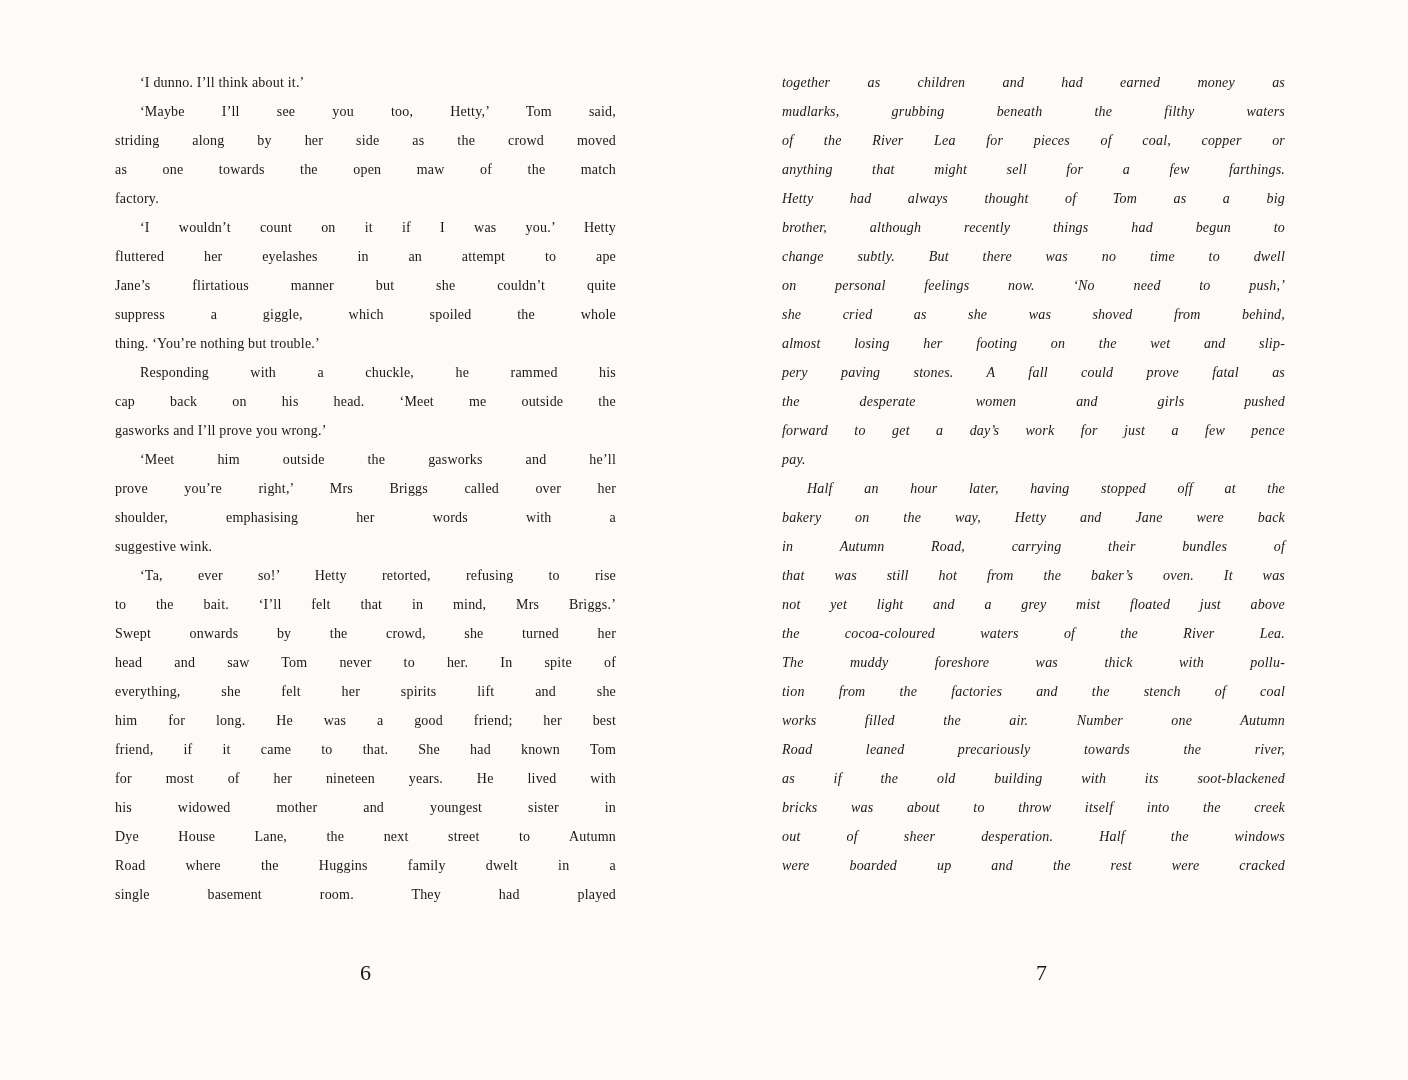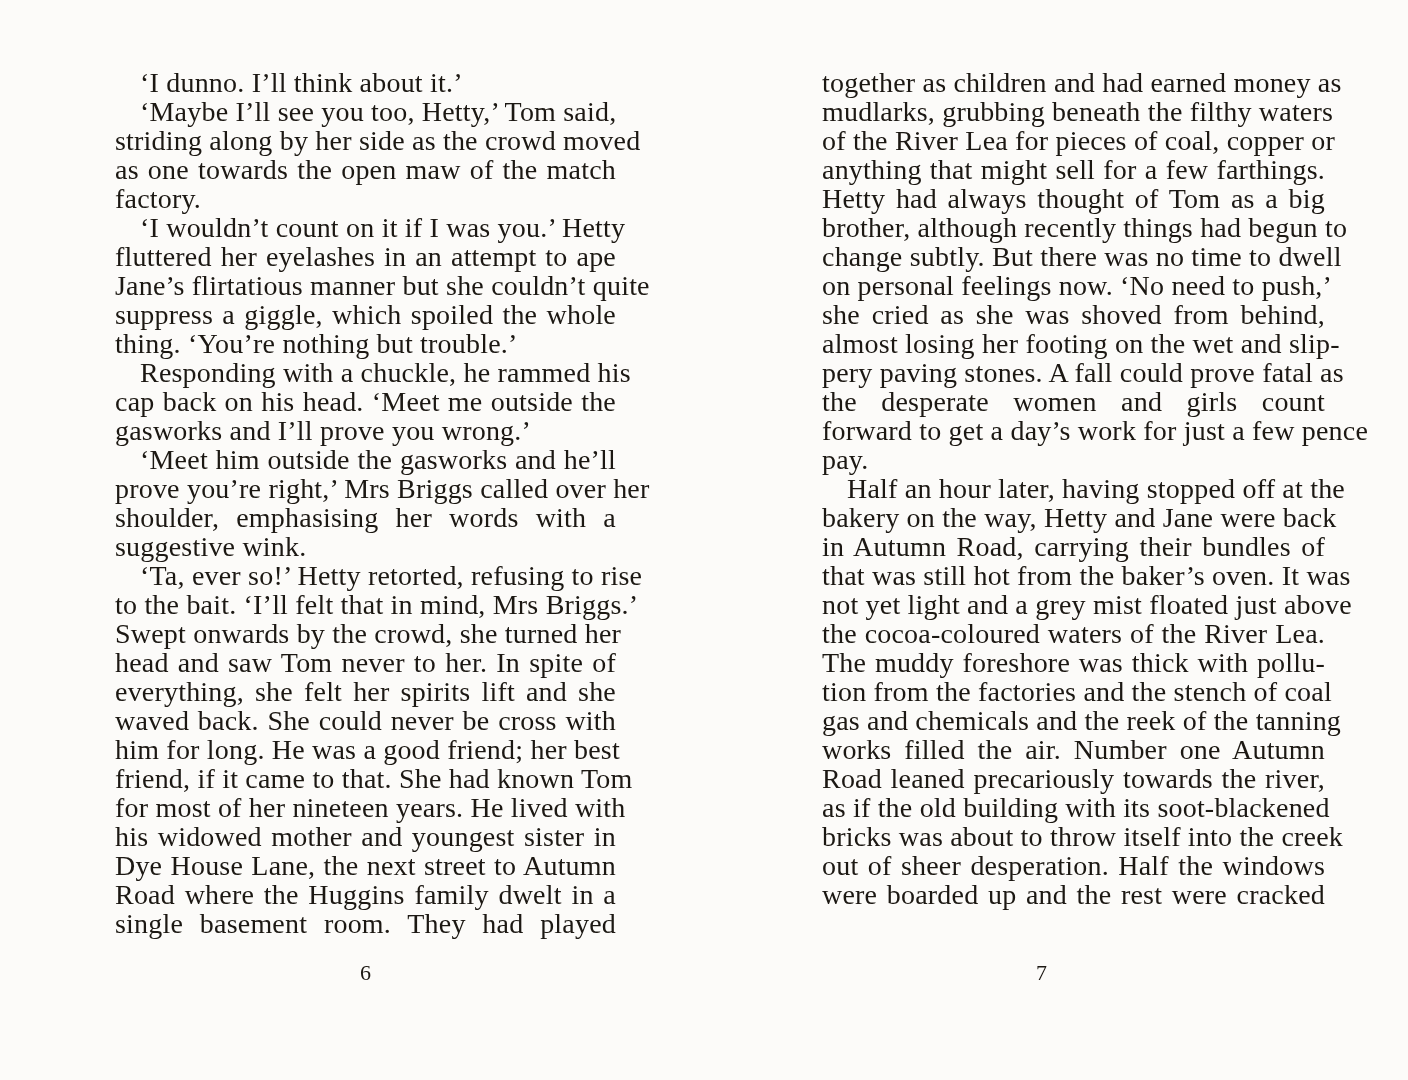--- a/index.html
+++ b/index.html
@@ -16,26 +16,26 @@
   .spread {
     position: relative;
     width: 1408px;
     height: 1080px;
     background: #fcfbf9;
     color: #1c1813;
   }
   .text-block {
     position: absolute;
     top: 68px;
-    font-size: 28px;
+    font-size: 14px;
     line-height: 29px;
     letter-spacing: 0.2px;
   }
   .text-block.left  { left: 115px; width: 501px; }
-  .text-block.right { left: 822px; width: 503px; }
+  .text-block.right { left: 782px; width: 503px; font-style: italic; }
   .line {
     height: 29px;
     text-align: justify;
     text-align-last: justify;
     white-space: nowrap;
   }
   .line.end {
     text-align-last: left;
   }
   .line.indent {
@@ -72,21 +72,20 @@
       <div class="line end">gasworks and I’ll prove you wrong.’</div>
       <div class="line indent">‘Meet him outside the gasworks and he’ll</div>
       <div class="line">prove you’re right,’ Mrs Briggs called over her</div>
       <div class="line">shoulder, emphasising her words with a</div>
       <div class="line end">suggestive wink.</div>
       <div class="line indent">‘Ta, ever so!’ Hetty retorted, refusing to rise</div>
       <div class="line">to the bait. ‘I’ll felt that in mind, Mrs Briggs.’</div>
       <div class="line">Swept onwards by the crowd, she turned her</div>
       <div class="line">head and saw Tom never to her. In spite of</div>
       <div class="line">everything, she felt her spirits lift and she</div>
-      <div class="line">waved back. She could never be cross with</div>
       <div class="line">him for long. He was a good friend; her best</div>
       <div class="line">friend, if it came to that. She had known Tom</div>
       <div class="line">for most of her nineteen years. He lived with</div>
       <div class="line">his widowed mother and youngest sister in</div>
       <div class="line">Dye House Lane, the next street to Autumn</div>
       <div class="line">Road where the Huggins family dwelt in a</div>
       <div class="line">single basement room. They had played</div>
     </div>
 
   <div class="text-block right" id="right-lines">
@@ -94,32 +93,31 @@
       <div class="line">mudlarks, grubbing beneath the filthy waters</div>
       <div class="line">of the River Lea for pieces of coal, copper or</div>
       <div class="line">anything that might sell for a few farthings.</div>
       <div class="line">Hetty had always thought of Tom as a big</div>
       <div class="line">brother, although recently things had begun to</div>
       <div class="line">change subtly. But there was no time to dwell</div>
       <div class="line">on personal feelings now. ‘No need to push,’</div>
       <div class="line">she cried as she was shoved from behind,</div>
       <div class="line">almost losing her footing on the wet and slip-</div>
       <div class="line">pery paving stones. A fall could prove fatal as</div>
-      <div class="line">the desperate women and girls count</div>
+      <div class="line">the desperate women and girls pushed</div>
       <div class="line">forward to get a day’s work for just a few pence</div>
       <div class="line end">pay.</div>
       <div class="line indent">Half an hour later, having stopped off at the</div>
       <div class="line">bakery on the way, Hetty and Jane were back</div>
       <div class="line">in Autumn Road, carrying their bundles of</div>
       <div class="line">that was still hot from the baker’s oven. It was</div>
       <div class="line">not yet light and a grey mist floated just above</div>
       <div class="line">the cocoa-coloured waters of the River Lea.</div>
       <div class="line">The muddy foreshore was thick with pollu-</div>
       <div class="line">tion from the factories and the stench of coal</div>
-      <div class="line">gas and chemicals and the reek of the tanning</div>
       <div class="line">works filled the air. Number one Autumn</div>
       <div class="line">Road leaned precariously towards the river,</div>
       <div class="line">as if the old building with its soot-blackened</div>
       <div class="line">bricks was about to throw itself into the creek</div>
       <div class="line">out of sheer desperation. Half the windows</div>
       <div class="line">were boarded up and the rest were cracked</div>
     </div>
 
   <div class="page-number left">6</div>
 

